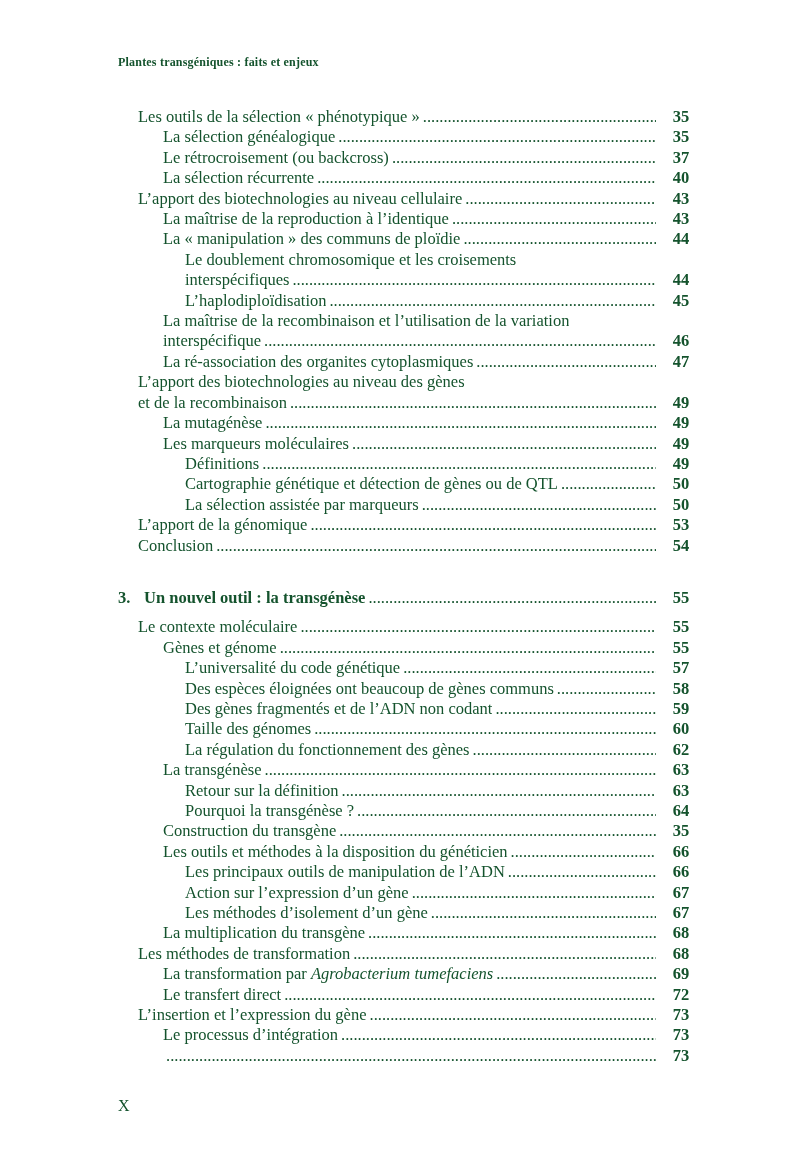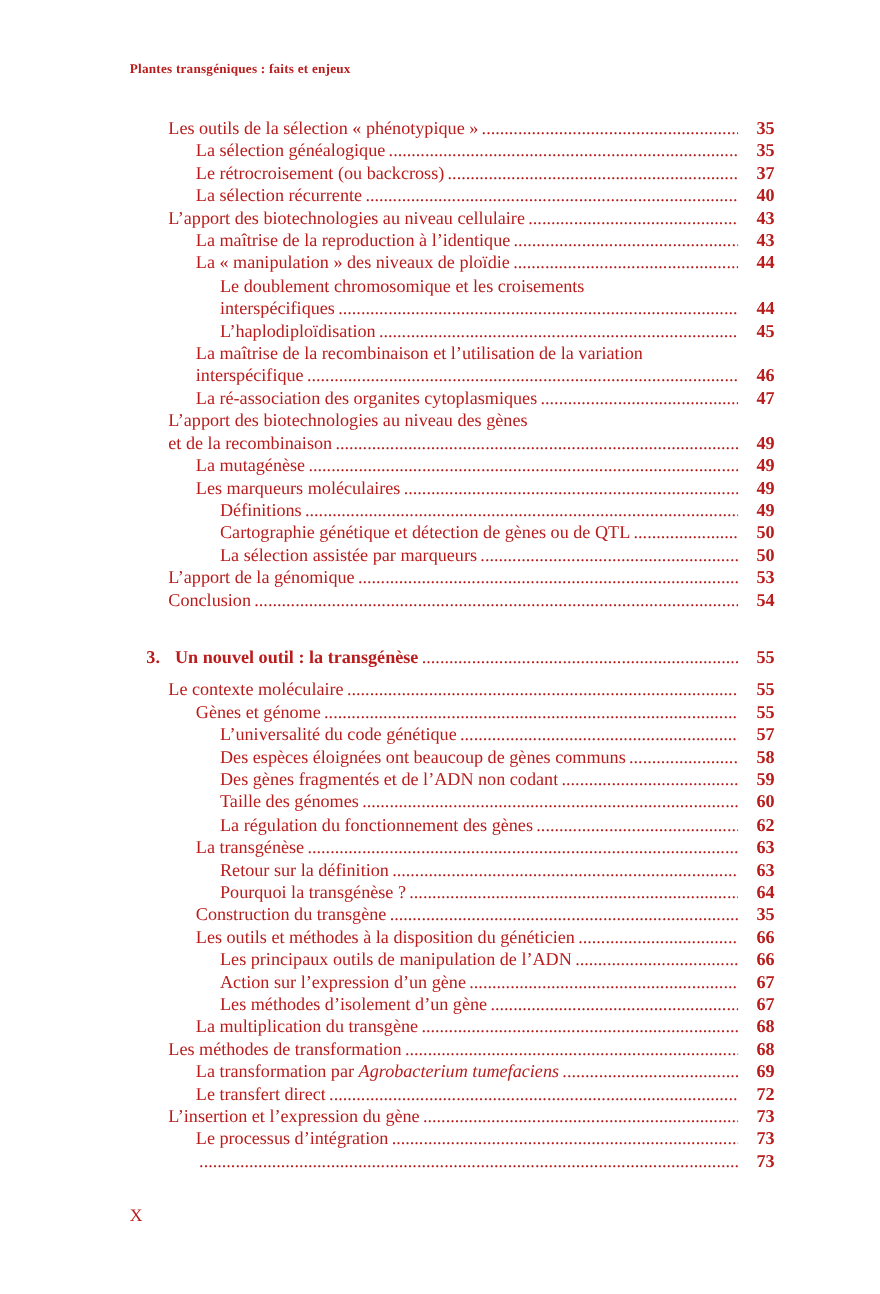--- a/index.html
+++ b/index.html
@@ -5,41 +5,40 @@
   html, body {
     margin: 0;
     padding: 0;
     background: #ffffff;
   }
   .sheet {
     position: relative;
     width: 800px;
     height: 1176px;
     background: #ffffff;
-    color: #b91c1c;
+    color: #14532d;
     font-family: "Liberation Serif", "DejaVu Serif", serif;
     overflow: hidden;
   }
   .running-header {
     position: absolute;
     left: 118px;
     top: 55px;
     font-size: 12px;
     font-weight: bold;
     letter-spacing: 0.2px;
     white-space: nowrap;
   }
   .toc {
     position: absolute;
     left: 118px;
     top: 107px;
     width: 588px;
     font-size: 16.5px;
     line-height: 20.4px;
-    margin-left: 15px;
   }
   .row {
     display: flex;
     align-items: baseline;
   }
   .row .txt {
     flex: 0 1 auto;
     white-space: nowrap;
     overflow: hidden;
   }
@@ -111,21 +110,21 @@
         <span class="txt">L’apport des biotechnologies au niveau cellulaire</span>
         <span class="leader"></span>
         <span class="pg">43</span>
       </div>
       <div class="row lvl2">
         <span class="txt">La maîtrise de la reproduction à l’identique</span>
         <span class="leader"></span>
         <span class="pg">43</span>
       </div>
       <div class="row lvl2">
-        <span class="txt">La « manipulation » des niveaux de ploïdie</span>
+        <span class="txt">La « manipulation » des communs de ploïdie</span>
         <span class="leader"></span>
         <span class="pg">44</span>
       </div>
       <div class="row lvl3">
         <span class="txt">Le doublement chromosomique et les croisements</span>
       </div>
       <div class="row lvl3">
         <span class="txt">interspécifiques</span>
         <span class="leader"></span>
         <span class="pg">44</span>

